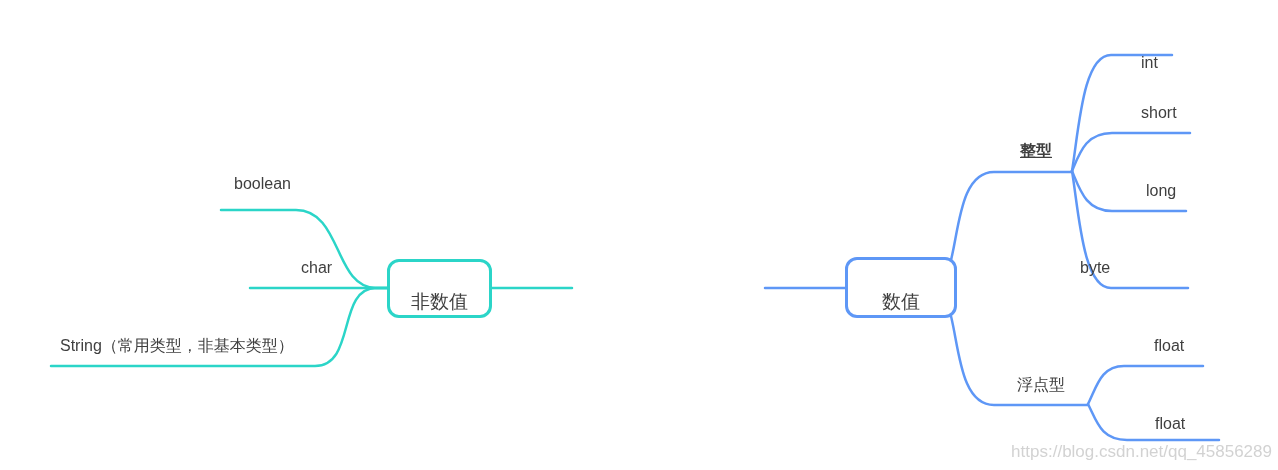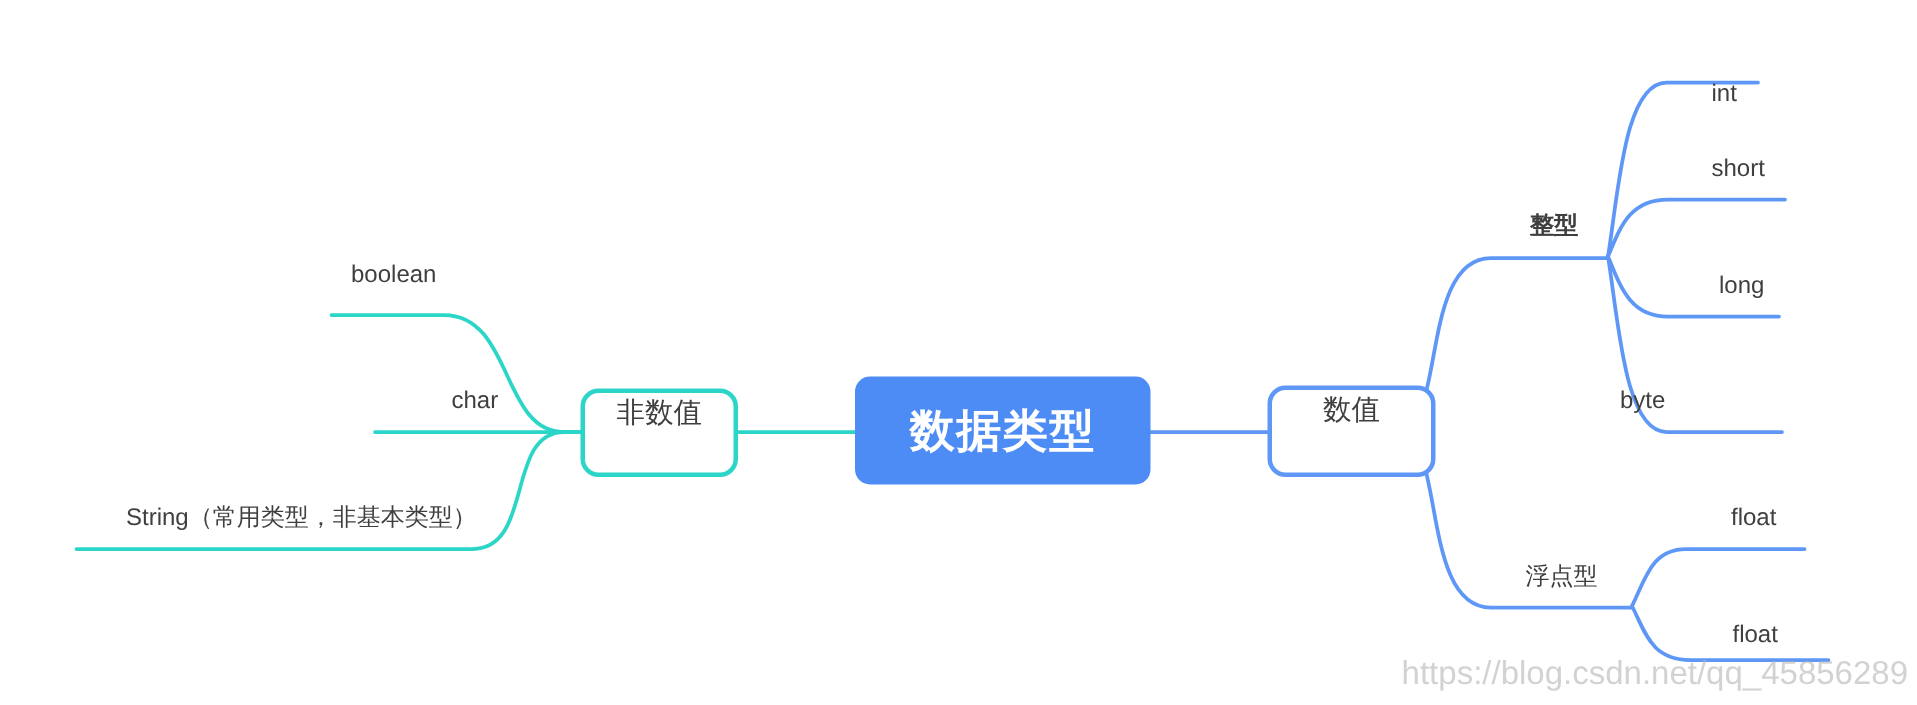--- a/index.html
+++ b/index.html
@@ -20,21 +20,21 @@
     font-size:16px;
     color:#3f3f3f;
     white-space:nowrap;
     line-height:19px;
     cursor:default;
   }
   .leaf.underlined{text-decoration:underline;}
 
   .node-box{
     position:absolute;
-    display:flex;align-items:flex-start;justify-content:center;
+    display:flex;align-items:flex-end;justify-content:center;
     box-sizing:border-box;
     background:#ffffff;
     border-radius:12px;
     font-size:19px;color:#3f3f3f;
     white-space:nowrap;
   }
   .node-box.teal-border{border:3px solid #2bd5c8;}
   .node-box.blue-border{border:3px solid #5e97f6;}
 
   .root-box{
@@ -45,21 +45,21 @@
     border-radius:10px;
     color:#ffffff;
     font-size:30px;font-weight:bold;
     letter-spacing:1px;
     white-space:nowrap;
   }
 
   .watermark{
     position:absolute;
     right:6px;bottom:8px;
-    font-size:22px;
+    font-size:17px;
     color:rgba(182,182,182,0.62);
     white-space:nowrap;
   }
 </style>
 </head>
 <body>
 
 <div class="canvas">
 
   <svg class="edges" viewBox="0 0 1278 470">
@@ -75,29 +75,26 @@
     <path class="blue" d="M 1072 171 C 1080 152 1086 133 1112 133 L 1190 133"></path>
     <path class="blue" d="M 1072 171 C 1080 190 1086 211 1112 211 L 1186 211"></path>
     <path class="blue" d="M 1072 171 C 1079 214 1083 288 1111 288 L 1188 288"></path>
     <path class="blue" d="M 932 288 C 964 288 946 405 994 405 L 1088 405"></path>
     <path class="blue" d="M 1088 404 C 1097 386 1101 366 1124 366 L 1203 366"></path>
     <path class="blue" d="M 1088 404 C 1097 422 1101 440 1127 440 L 1219 440"></path>
   </svg>
 
   <div class="leaf" style="left:234px;top:174px;text-align:right;">boolean</div>
   <div class="leaf" style="left:261px;top:258px;margin-left:40px;">char</div>
-  <div class="leaf" style="left:60px;top:336px;margin-left:24px;">String（常用类型，非基本类型）</div>
+  <div class="leaf" style="left:60px;top:336px;">String（常用类型，非基本类型）</div>
 
   <div class="node-box teal-border" style="left:387px;top:259px;width:105px;height:59px;">
     <span>非数值</span>
   </div>
 
-  <div class="root-box">
-    <span>数据类型</span>
-  </div>
 
   <div class="node-box blue-border" style="left:845px;top:257px;width:112px;height:61px;">
     <span>数值</span>
   </div>
 
   <div class="leaf underlined" style="left:1020px;top:141px;font-weight:bold;">整型</div>
   <div class="leaf" style="left:1017px;top:375px;">浮点型</div>
 
   <div class="leaf" style="left:1141px;top:25px;margin-top:28px;">int</div>
   <div class="leaf" style="left:1141px;top:103px;">short</div>

